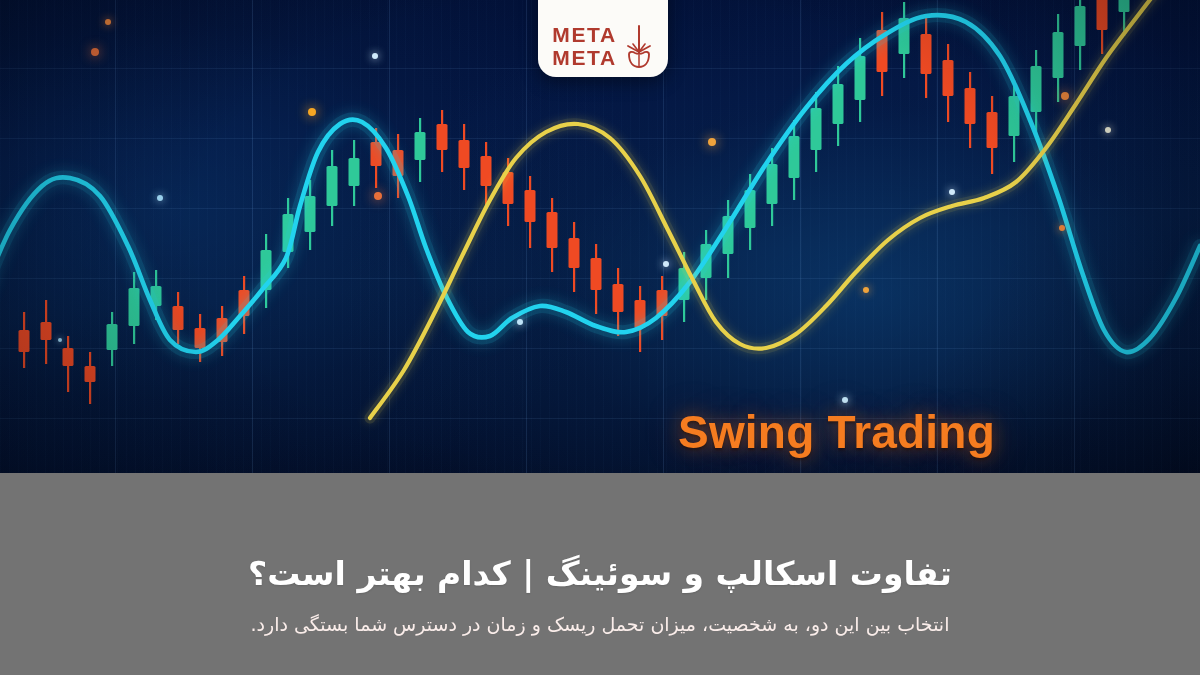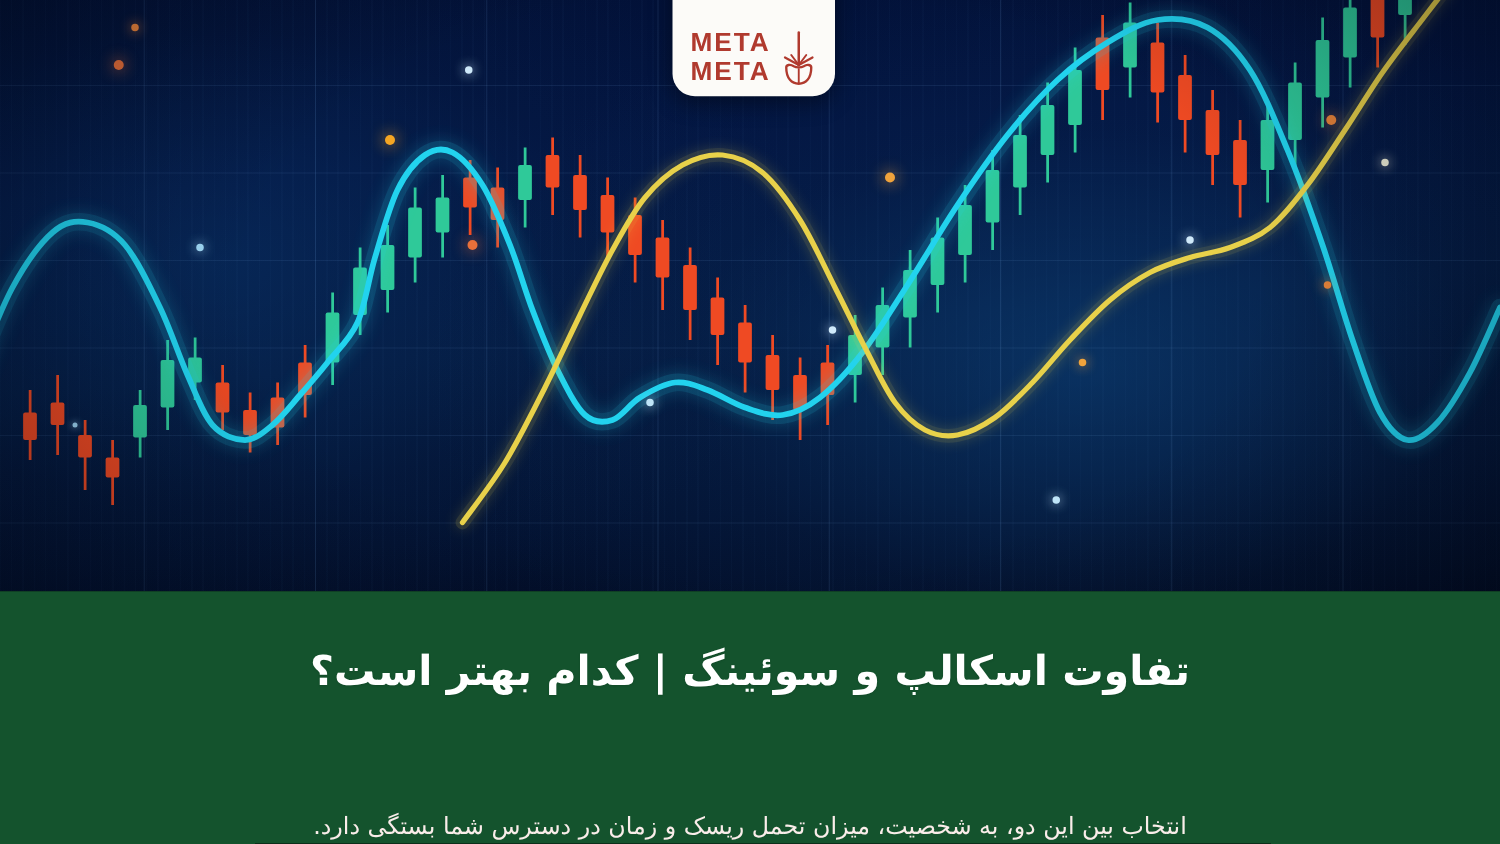--- a/index.html
+++ b/index.html
@@ -67,22 +67,22 @@
   #logo-words{display:flex;flex-direction:column;line-height:1;direction:ltr;}
   #logo-words span{
     font-family:"Liberation Sans","DejaVu Sans",sans-serif;
     font-weight:700;color:#B03A2E;font-size:21px;letter-spacing:1.6px;
   }
   #logo-line2{margin-top:2px;}
 
   
   #band{
     position:absolute;left:0;top:473px;width:1200px;height:202px;
-    background:#14532d;
-    display:flex;flex-direction:column;align-items:center;justify-content:space-between;
+    background:#737373;
+    display:flex;flex-direction:column;align-items:center;justify-content:center;
   }
   #band-title{
     margin-top:43px;
     color:#FFFFFF;
     font-weight:700;
     font-size:33px;
     line-height:1.3;
     text-align:center;
     direction:rtl;
     letter-spacing:0;
@@ -251,20 +251,21 @@
         <div class="dot" style="left: 1061px; top: 92px; width: 8px; height: 8px; background: rgb(232, 132, 58); box-shadow: rgb(232, 132, 58) 0px 0px 12px;"></div>
         <div class="dot" style="left: 1105px; top: 127px; width: 6px; height: 6px; background: rgb(239, 239, 216); box-shadow: rgb(239, 239, 216) 0px 0px 9px;"></div>
         <div class="dot" style="left: 1059px; top: 225px; width: 6px; height: 6px; background: rgb(232, 132, 58); box-shadow: rgb(232, 132, 58) 0px 0px 9px;"></div>
         <div class="dot" style="left: 949px; top: 189px; width: 6px; height: 6px; background: rgb(207, 233, 250); box-shadow: rgb(207, 233, 250) 0px 0px 9px;"></div>
         <div class="dot" style="left: 58px; top: 338px; width: 4px; height: 4px; background: rgb(159, 216, 245); box-shadow: rgb(159, 216, 245) 0px 0px 6px;"></div>
         <div class="dot" style="left: 842px; top: 397px; width: 6px; height: 6px; background: rgb(191, 228, 247); box-shadow: rgb(191, 228, 247) 0px 0px 9px;"></div>
       </div>
     <div id="vignette"></div>
 
 
+    <div class="big-label" id="label-swing">Swing Trading</div>
   </div>
 
   <div id="logo-box">
     <div id="logo-inner">
       <svg id="logo-mark" viewBox="0 0 30 44" fill="none">
         <line x1="15" y1="2" x2="15" y2="28" stroke="#B03A2E" stroke-width="2" stroke-linecap="round"></line>
         <path d="M15 28 L4 22" stroke="#B03A2E" stroke-width="1.8" stroke-linecap="round"></path>
         <path d="M15 28 L26 22" stroke="#B03A2E" stroke-width="1.8" stroke-linecap="round"></path>
         <path d="M15 28 L9 20" stroke="#B03A2E" stroke-width="1.6" stroke-linecap="round"></path>
         <path d="M15 28 L21 20" stroke="#B03A2E" stroke-width="1.6" stroke-linecap="round"></path>

